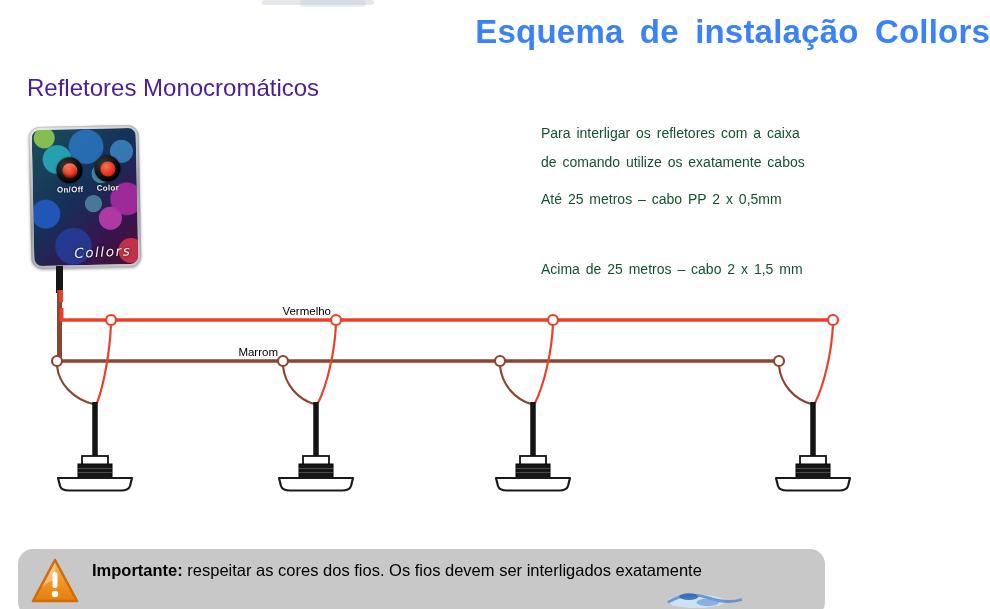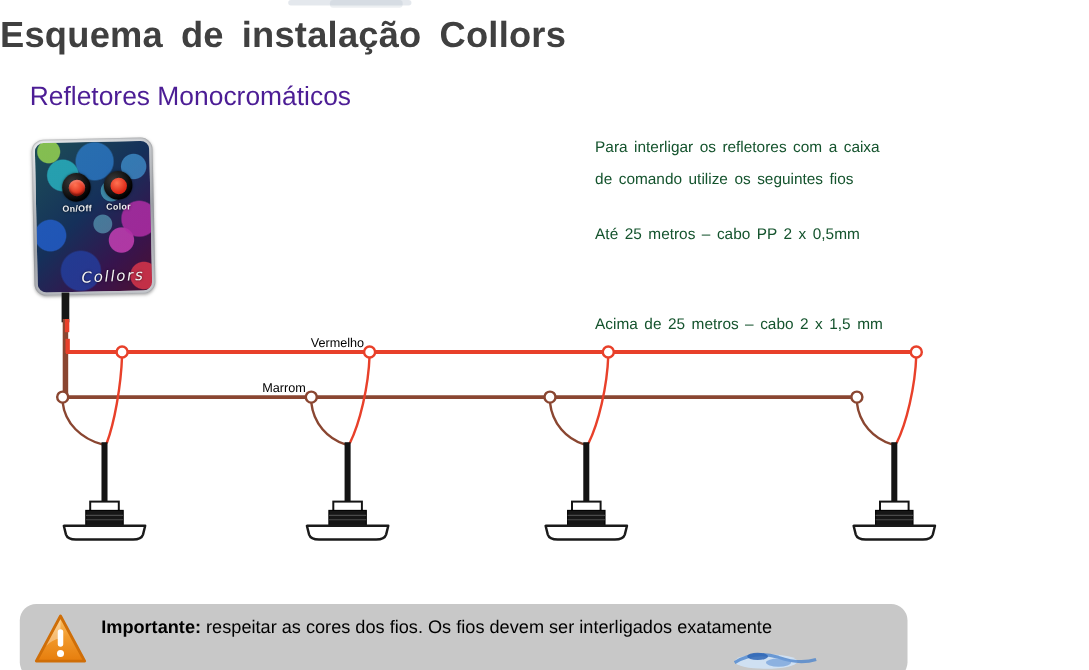--- a/index.html
+++ b/index.html
@@ -1,21 +1,21 @@
 <!DOCTYPE html>
 <html><head>
 <meta charset="utf-8">
 <style>
   html,body{margin:0;padding:0;background:#fff;}
   .stage{position:relative;width:990px;height:609px;background:#fff;overflow:hidden;
          font-family:"Liberation Sans", sans-serif;color:#000;}
 
   
-  .page-title{position:absolute;top:13px;left:0;width:100%;text-align:left;
-    font-size:33px;font-weight:bold;color:#404040;word-spacing:7px;letter-spacing:.2px;}
+  .page-title{position:absolute;top:13px;left:0;width:100%;text-align:right;
+    font-size:33px;font-weight:bold;color:#3b82f6;word-spacing:7px;letter-spacing:.2px;}
   .page-subtitle{position:absolute;top:74px;left:27px;font-size:24px;color:#4c1d95;}
 
   .top-smudge{position:absolute;top:0;left:262px;width:112px;height:5px;border-radius:3px;
     background:rgba(165,180,195,.30);}
   .top-smudge2{position:absolute;top:0;left:300px;width:66px;height:7px;border-radius:3px;
     background:rgba(150,165,185,.18);}
 
   
   .controller{position:absolute;left:30px;top:126px;width:110px;height:142px;transform:rotate(-1.2deg);}
   .box-shell{width:100%;height:100%;box-sizing:border-box;border-radius:11px;padding:3px;
@@ -48,22 +48,22 @@
     text-shadow:0 0 2px rgba(0,0,0,.9);letter-spacing:.3px;}
   .box-brand{position:absolute;right:7px;bottom:5px;font-size:13.5px;font-style:italic;
     letter-spacing:1.6px;color:#f4f4f4;transform:rotate(-1.5deg);
     text-shadow:0 0 2px rgba(0,0,0,.8);font-family:"DejaVu Sans", sans-serif;}
 
   .command-cable{position:absolute;left:56px;top:266px;width:7px;height:27px;background:#161616;}
 
   
   .instr{position:absolute;font-size:14px;color:#14532d;word-spacing:2px;}
   .instr-intro{left:541px;top:119px;line-height:29px;width:440px;}
-  .instr-cable1{left:541px;top:204px;}
-  .instr-cable2{left:541px;top:261px;margin-top:25px;}
+  .instr-cable1{left:541px;top:191px;}
+  .instr-cable2{left:541px;top:261px;}
 
   
   .diagram{position:absolute;left:0;top:0;width:990px;height:609px;pointer-events:none;}
   .wire-label{font-size:11.5px;fill:#000;font-family:"Liberation Sans", sans-serif;}
 
   
   .warning{position:absolute;left:18px;top:517px;width:807px;height:68px;background:#c8c8c8;border-radius:15px;margin-top:32px;}
   .warn-icon{position:absolute;left:11px;top:7px;}
   .warn-text{position:absolute;left:74px;top:12px;width:670px;font-size:16.5px;line-height:19px;color:#000;}
   .warn-bold{font-weight:bold;}
@@ -98,21 +98,21 @@
           <div class="btn-label">Color</div>
         </div>
         <div class="box-brand">Collors</div>
       </div>
     </div>
   </div>
   <div class="command-cable"></div>
 
   <div class="instr instr-intro">
     <div>Para interligar os refletores com a caixa</div>
-    <div>de comando utilize os seguintes fios</div>
+    <div>de comando utilize os exatamente cabos</div>
   </div>
   <div class="instr instr-cable1">Até 25 metros – cabo PP 2 x 0,5mm</div>
   <div class="instr instr-cable2">Acima de 25 metros – cabo 2 x 1,5 mm</div>
 
   <svg class="diagram" id="diagram-svg" viewBox="0 0 990 609">
     <g id="wire-layer">
         <path d="M59.5,290 L59.5,361" stroke="#8a4631" stroke-width="5" fill="none"></path>
         <path d="M61,290 L61,302" stroke="#e8402a" stroke-width="4" fill="none"></path>
         <path d="M61.5,308 L61.5,321" stroke="#e8402a" stroke-width="4" fill="none"></path>
         <path d="M60,320 H833" stroke="#e8402a" stroke-width="3.5" fill="none"></path>

